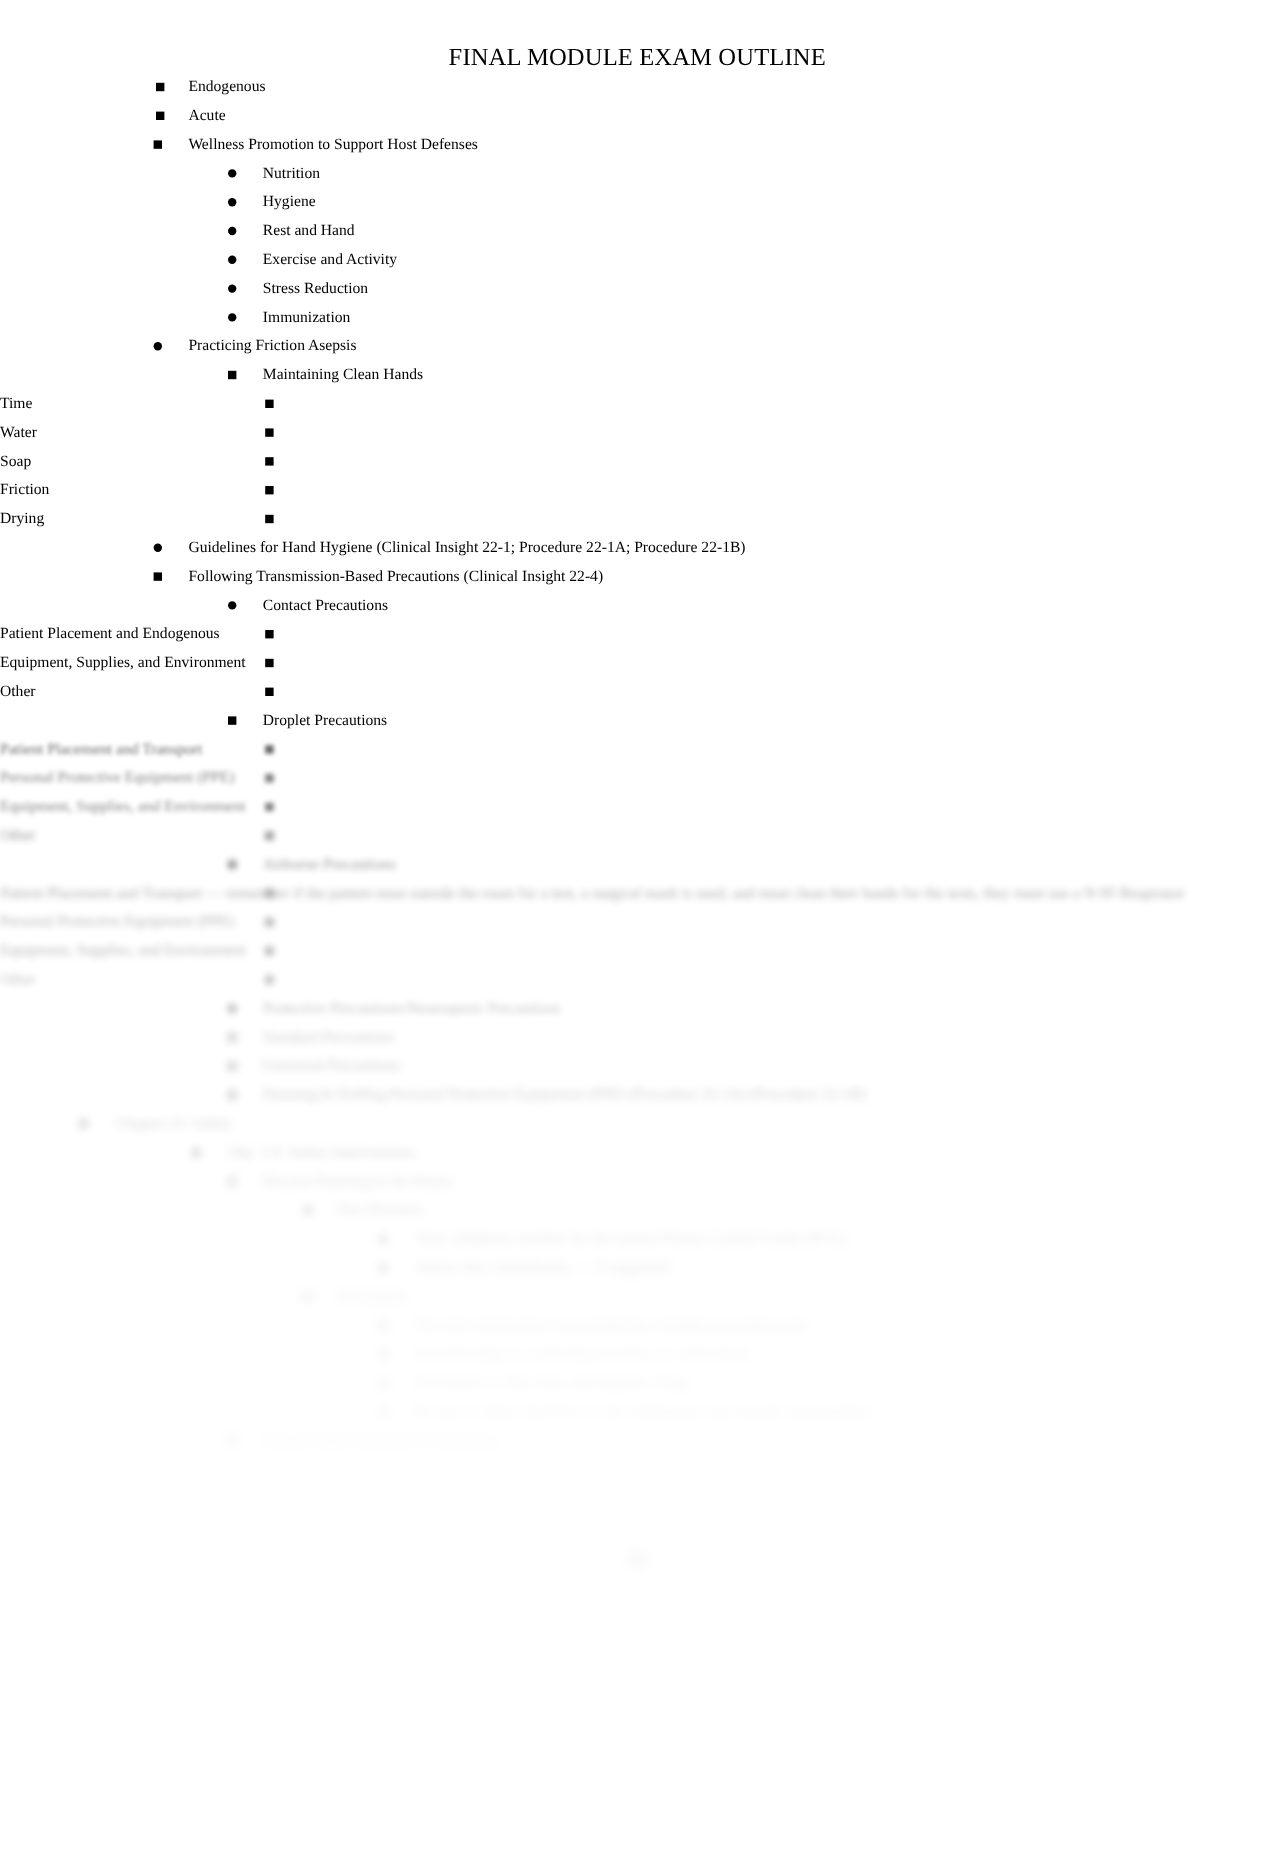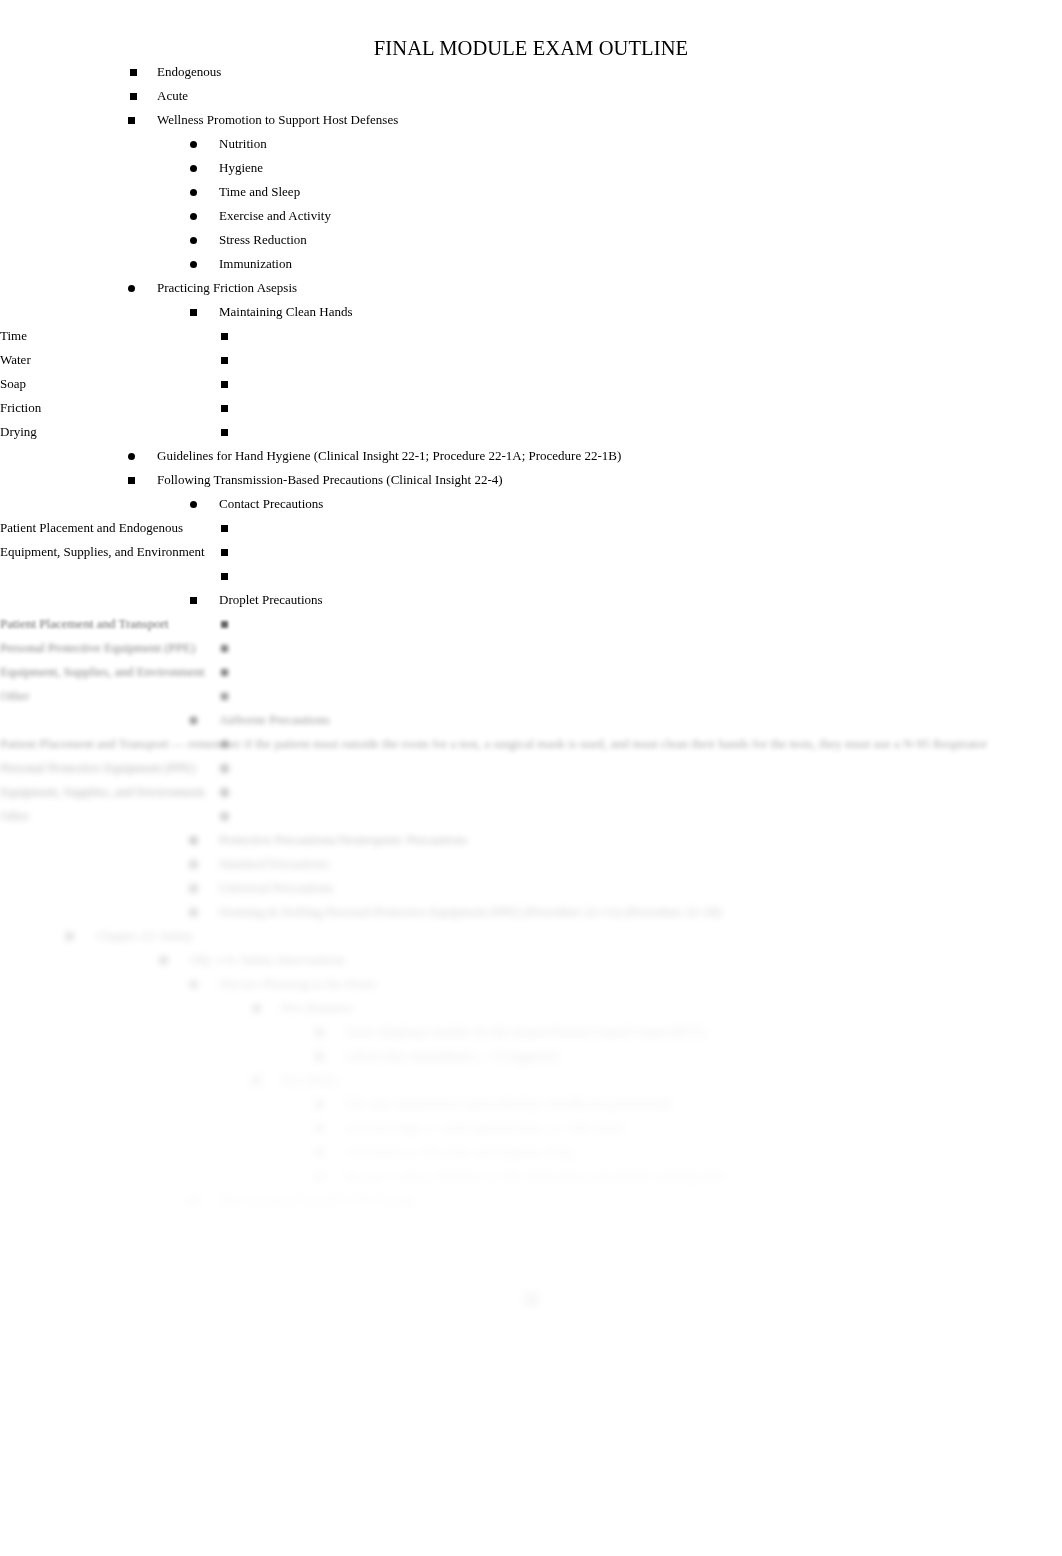--- a/index.html
+++ b/index.html
@@ -192,21 +192,21 @@
       <div class="li lvl3">
         <span class="bullet dot"></span>
         <span class="txt">Nutrition</span>
       </div>
       <div class="li lvl3">
         <span class="bullet dot"></span>
         <span class="txt">Hygiene</span>
       </div>
       <div class="li lvl3">
         <span class="bullet dot"></span>
-        <span class="txt">Time and Sleep</span>
+        <span class="txt">Rest and Hand</span>
       </div>
       <div class="li lvl3">
         <span class="bullet dot"></span>
         <span class="txt">Exercise and Activity</span>
       </div>
       <div class="li lvl3">
         <span class="bullet dot"></span>
         <span class="txt">Stress Reduction</span>
       </div>
       <div class="li lvl3">
@@ -256,20 +256,21 @@
       <div class="li lvl4">
         <span class="bullet sq"></span>
         <span class="txt">Patient Placement and Endogenous</span>
       </div>
       <div class="li lvl4">
         <span class="bullet sq"></span>
         <span class="txt">Equipment, Supplies, and Environment</span>
       </div>
       <div class="li lvl4">
         <span class="bullet sq"></span>
+        <span class="txt">Other</span>
       </div>
       <div class="li lvl3">
         <span class="bullet sq"></span>
         <span class="txt">Droplet Precautions</span>
       </div>
       <div class="li lvl4 b1">
         <span class="bullet sq"></span>
         <span class="txt">Patient Placement and Transport</span>
       </div>
       <div class="li lvl4 b2">

